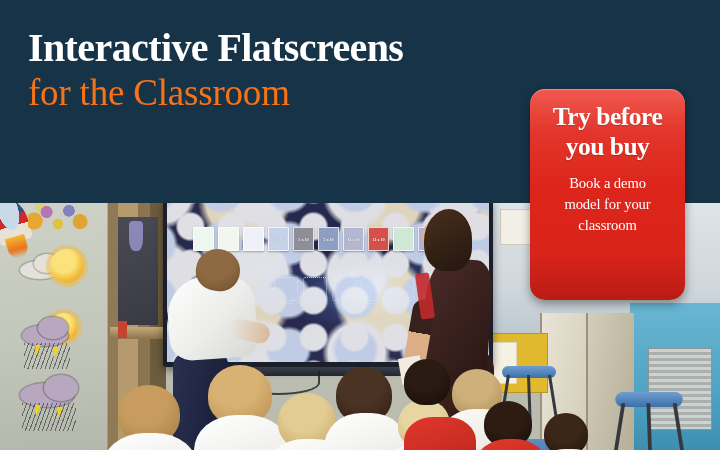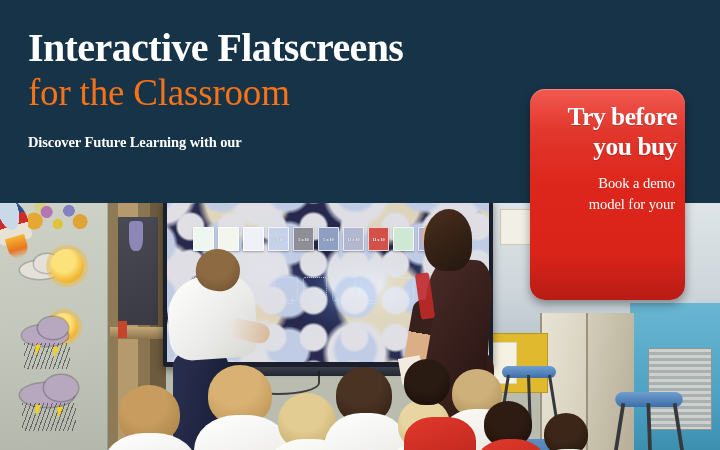--- a/index.html
+++ b/index.html
@@ -367,21 +367,21 @@
   .kid .k-shirt { position: absolute; border-radius: 44% 44% 0 0; }
 
   
   #badge {
     position: absolute;
     left: 530px; top: 89px; width: 155px; height: 211px;
     background: linear-gradient(180deg, #ef4035 0%, #e0271c 20%, #d9241a 78%, #b81c14 100%);
     border-radius: 15px;
     box-shadow: 0 4px 10px rgba(0,0,0,.38), inset 0 1px 0 rgba(255,255,255,.28);
     z-index: 40;
-    text-align: right;
+    text-align: center;
     color: #ffffff;
     overflow: hidden;
   }
   #badge:before {
     content: ""; position: absolute; left: 0; right: 0; top: 0; height: 46%;
     background: linear-gradient(180deg, rgba(255,255,255,.13), rgba(255,255,255,0));
     pointer-events: none;
   }
   .badge-head {
     margin: 13px 8px 0 8px;
@@ -545,28 +545,28 @@
     <div class="kid" style="left:544px;top:210px;">
       <div class="k-head" style="width:44px;height:42px;background:radial-gradient(circle at 44% 30%,#3b2617 0 44%,#20140c 100%);"></div>
       <div class="k-shirt" style="left:-8px;top:36px;width:66px;height:52px;background:linear-gradient(160deg,#f6f5ee,#dedcd4);"></div>
     </div>
   </div>
 
   <div id="headline">
     <div class="title-1">Interactive Flatscreens</div>
     <div class="title-2">for the Classroom</div>
     <div class="subtitle">
-      <span>Discover Future Learning with our</span>
     </div>
   </div>
 
   <div id="badge">
     <div class="badge-head">
       <span>Try before</span>
       <span>you buy</span>
     </div>
     <div class="badge-sub">
       <span>Book a demo</span>
       <span>model for your</span>
+      <span>classroom</span>
     </div>
   </div>
 
 </div>
 
 </body></html>

